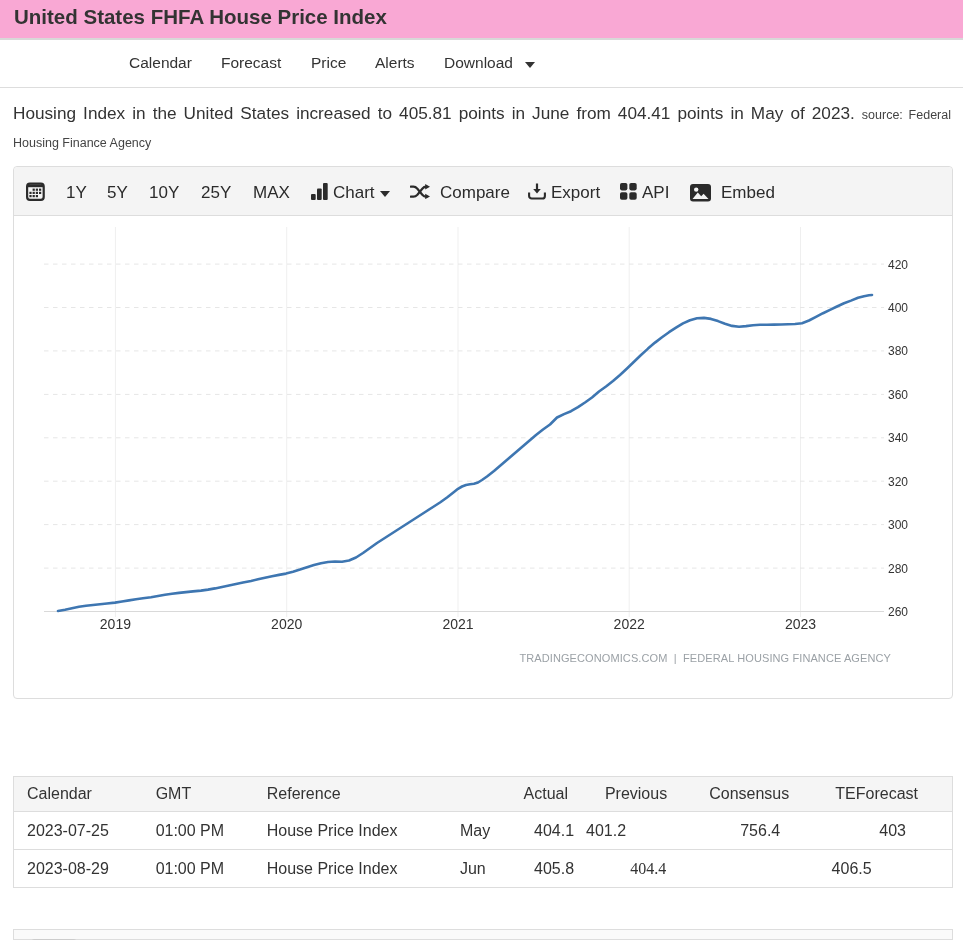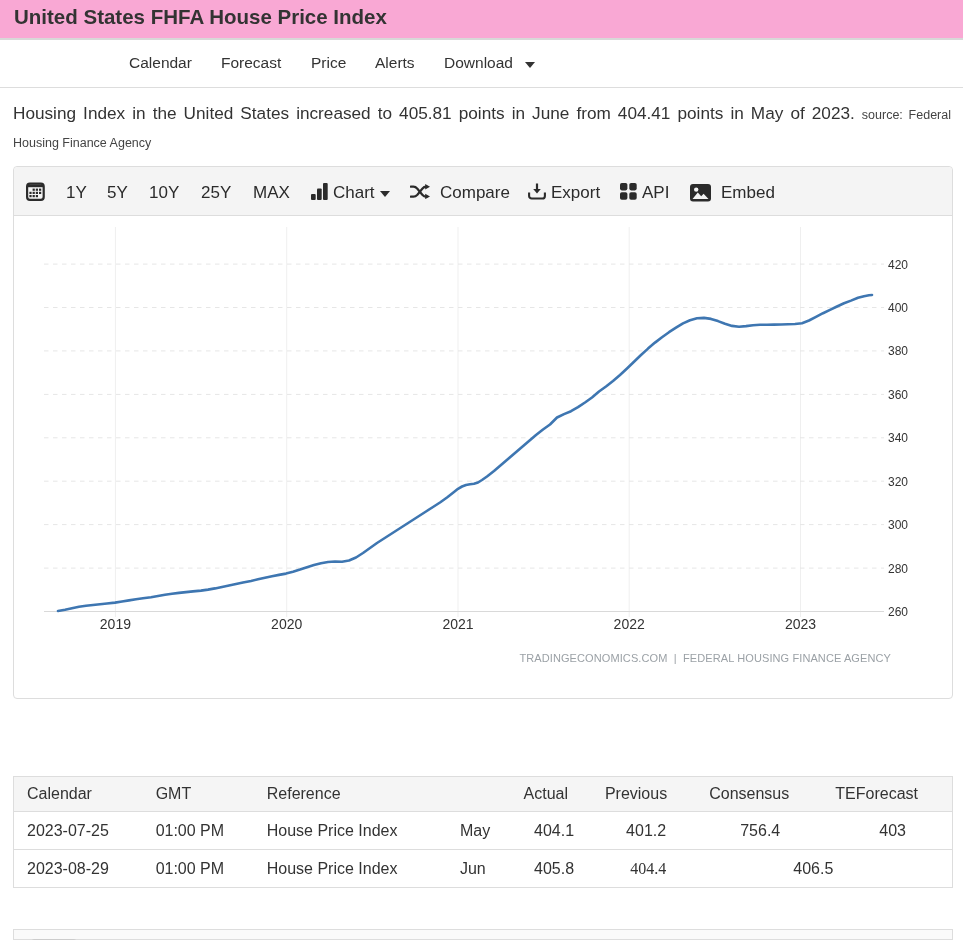--- a/index.html
+++ b/index.html
@@ -201,33 +201,33 @@
         <th style="text-align:right; padding-right:34px;">TEForecast</th>
       </tr>
     </thead>
     <tbody>
       <tr>
         <td style="padding-left:13px;">2023-07-25</td>
         <td style="padding-left:13px;">01:00 PM</td>
         <td style="padding-left:13px;">House Price Index</td>
         <td style="padding-left:12px;">May</td>
         <td style="text-align:right; padding-right:12px;">404.1</td>
-        <td style="text-align:right; padding-right:13px;">401.2</td>
+        <td style="text-align:left; padding-right:13px;">401.2</td>
         <td style="text-align:right; padding-right:13px;">756.4</td>
         <td style="text-align:right; padding-right:46px;">403</td>
       </tr>
       <tr>
         <td style="padding-left:13px;">2023-08-29</td>
         <td style="padding-left:13px;">01:00 PM</td>
         <td style="padding-left:13px;">House Price Index</td>
         <td style="padding-left:12px;">Jun</td>
         <td style="text-align:right; padding-right:12px;">405.8</td>
         <td style="text-align:right; padding-right:13px;font-family:Liberation Serif, serif;">404.4</td>
         <td style="text-align:right; padding-right:13px;"></td>
-        <td style="text-align:left; padding-right:42px;">406.5</td>
+        <td style="text-align:center; padding-right:42px;">406.5</td>
       </tr>
     </tbody>
   </table>
 
   <div id="foot">
       <div class="btn"></div>
     </div>
 </div>
 
 </body></html>

